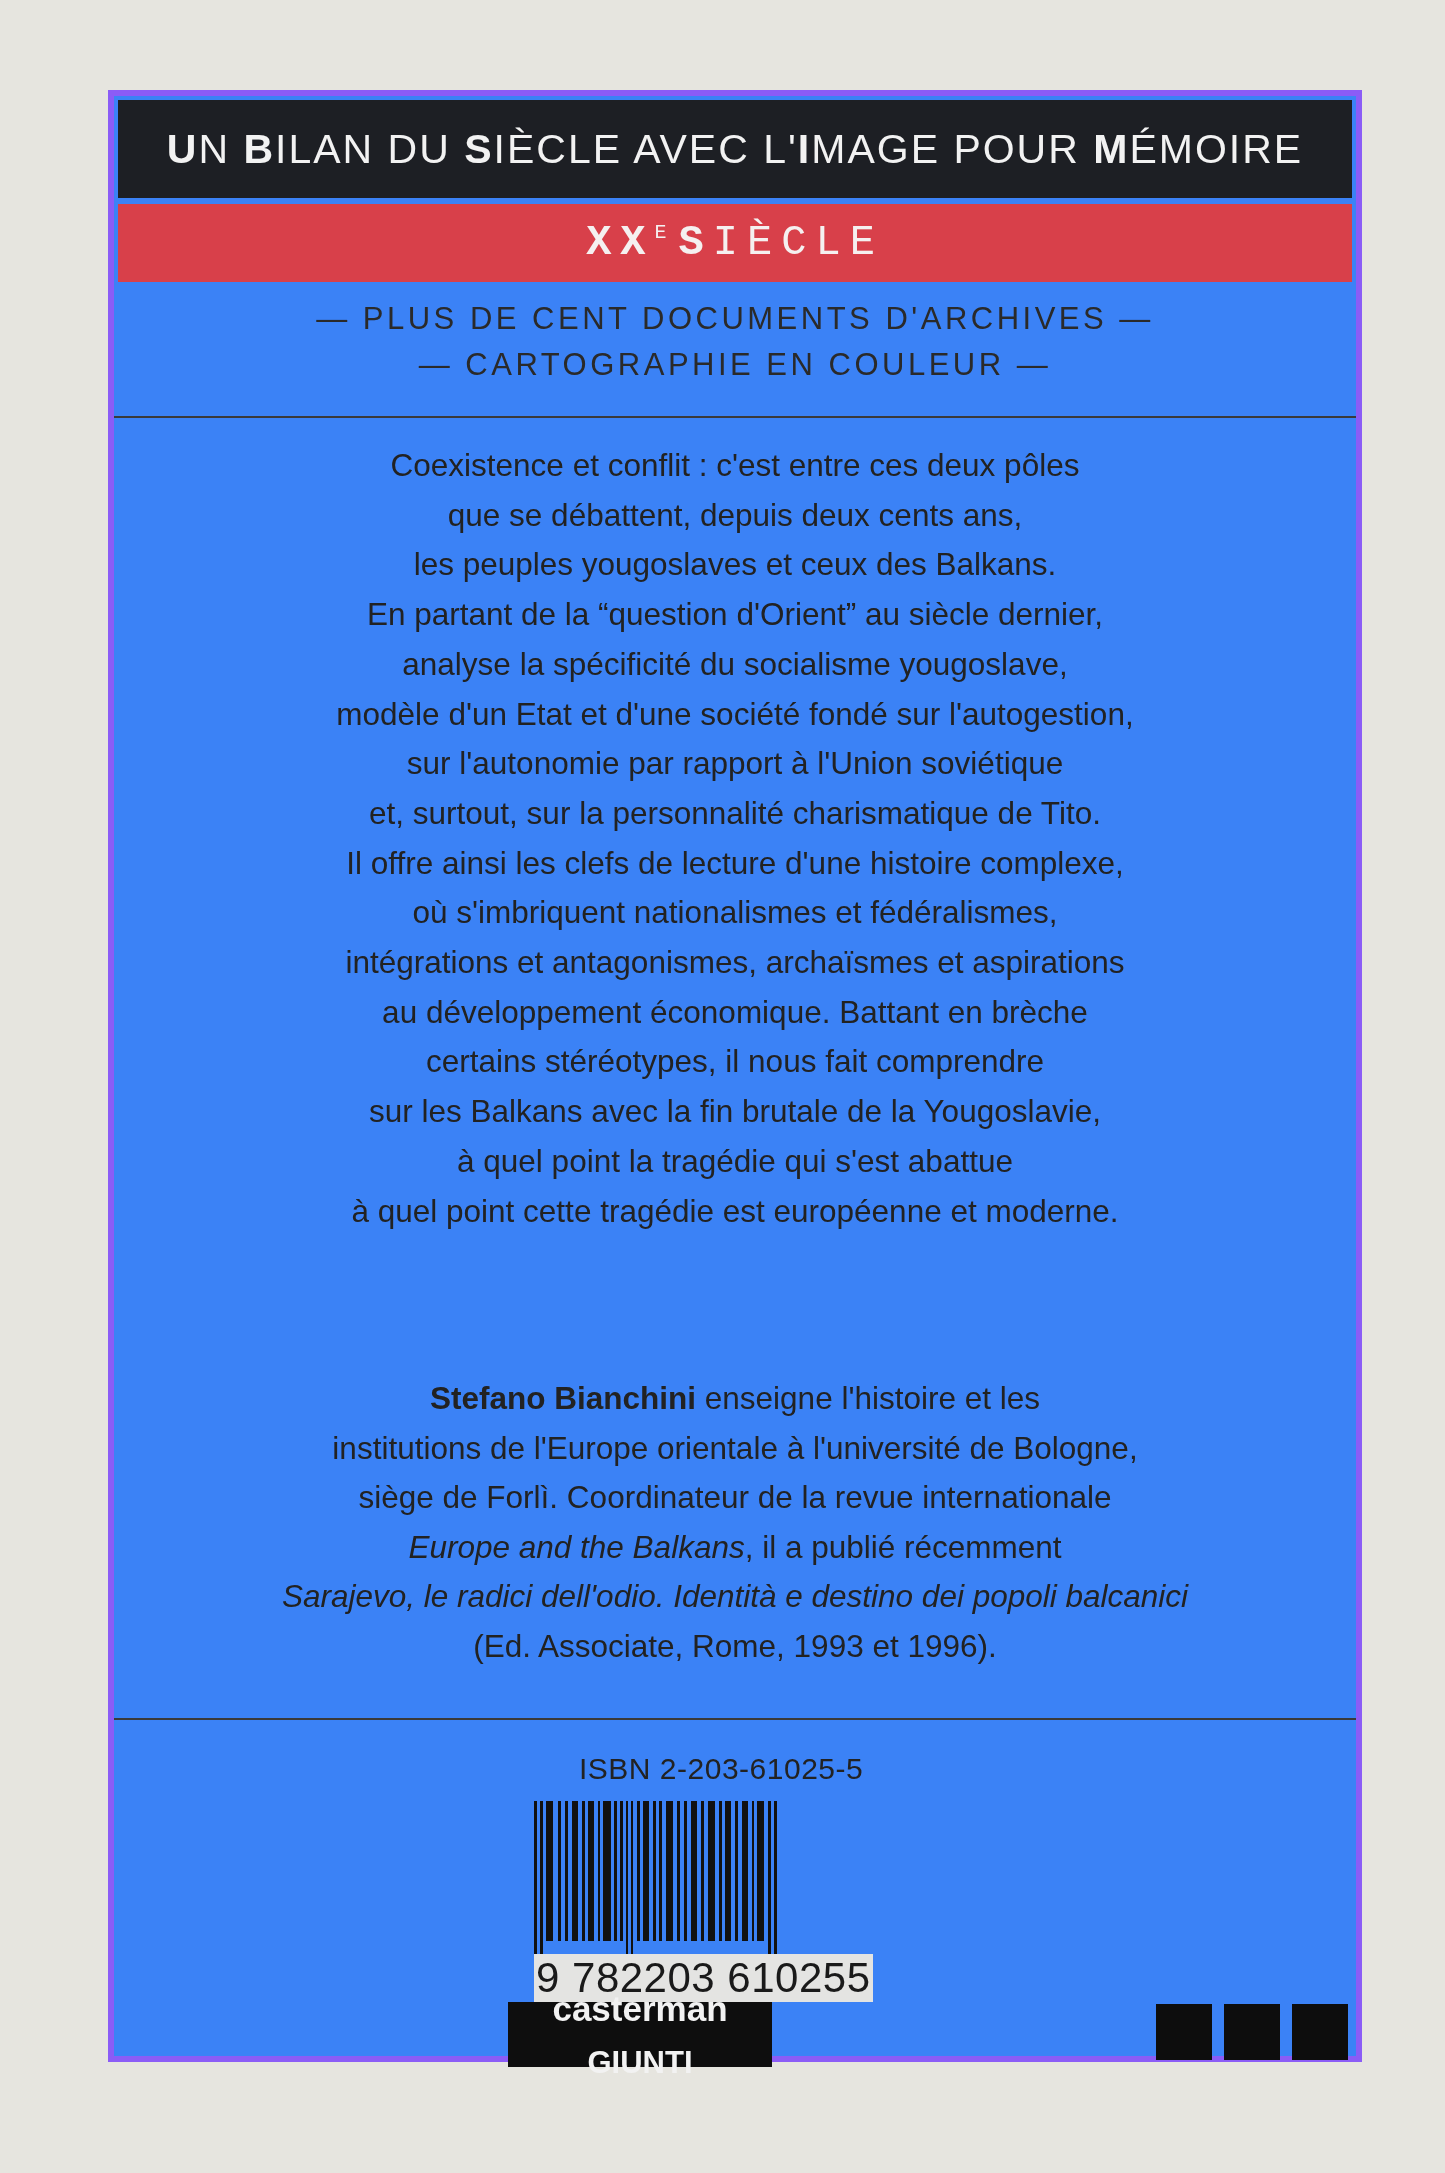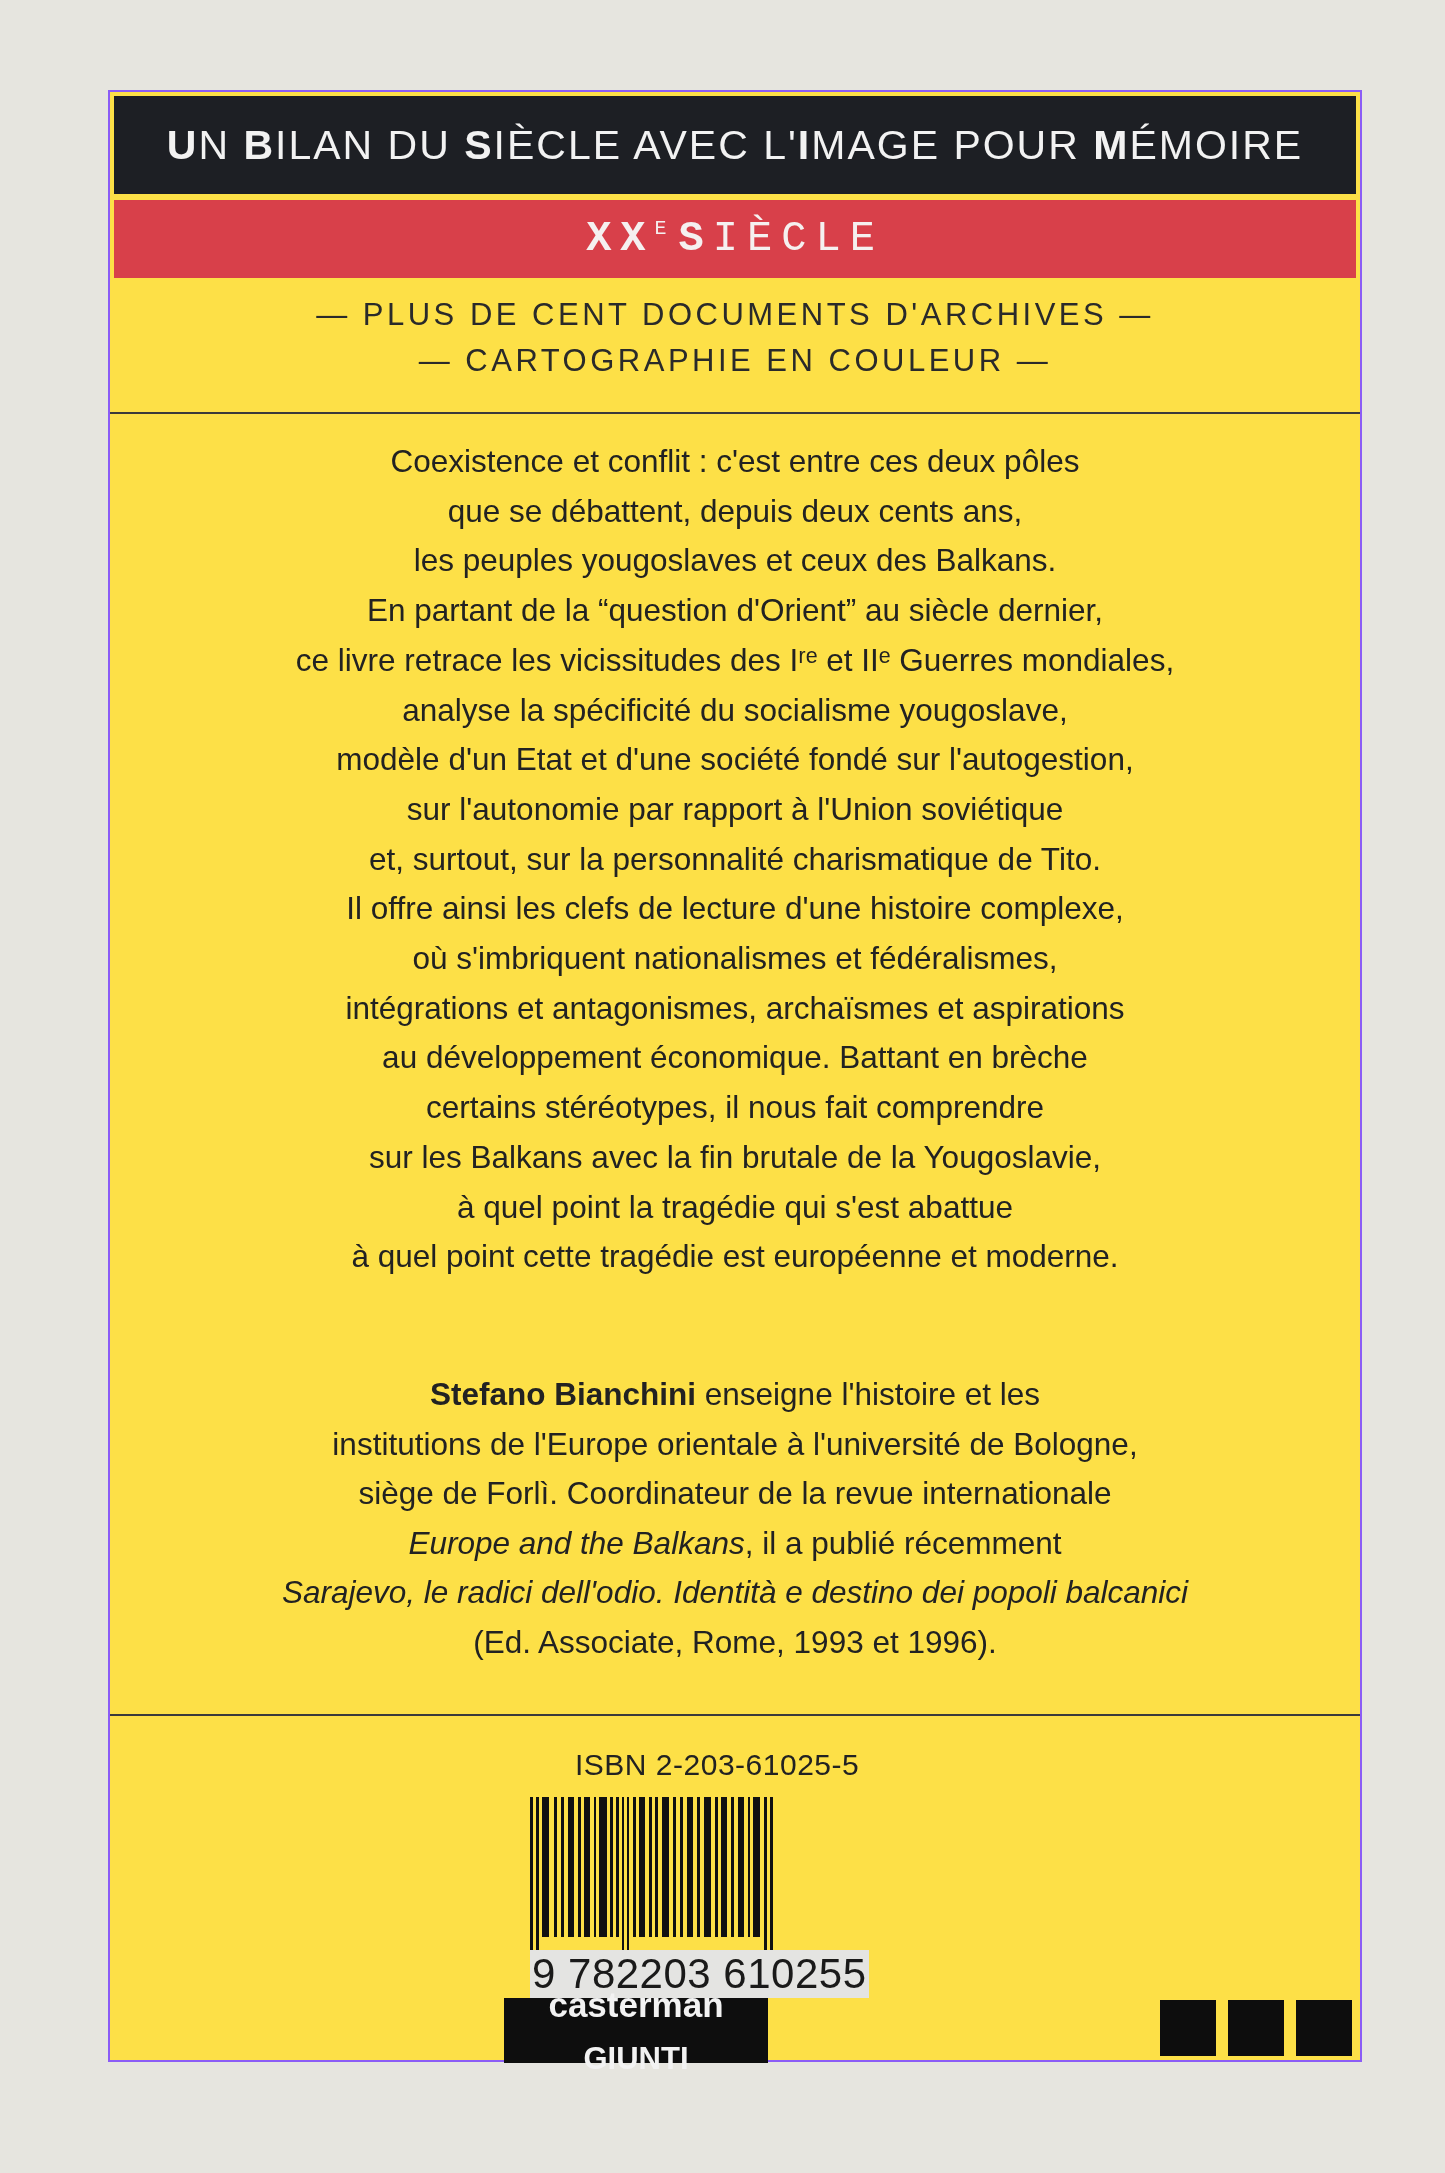--- a/index.html
+++ b/index.html
@@ -6,23 +6,23 @@
   body {
     width: 1445px; height: 2173px;
     background: #e6e5df;
     position: relative; overflow: hidden;
     font-family: "Liberation Sans", sans-serif;
     color: #1e1e1e;
   }
   .frame {
     position: absolute; left: 108px; top: 90px;
     width: 1254px; height: 1972px;
-    border: 2px solid #8b5cf6;
+    border: 6px solid #8b5cf6;
     box-sizing: border-box;
-    background: #fde047;
+    background: #3b82f6;
   }
   .band-dark {
     position: absolute; left: 4px; right: 4px; top: 4px; height: 98px;
     background: #1d1f24;
     display: flex; align-items: center; justify-content: center;
   }
   .band-dark .t {
     color: #f2f2f2; font-size: 41px; letter-spacing: 2px; font-weight: normal;
     white-space: nowrap;
   }
@@ -99,21 +99,20 @@
     <div>— CARTOGRAPHIE EN COULEUR —</div>
   </div>
 
   <div class="rule" style="top:320px"></div>
 
   <div class="body-text">
     <div>Coexistence et conflit : c'est entre ces deux pôles</div>
     <div>que se débattent, depuis deux cents ans,</div>
     <div>les peuples yougoslaves et ceux des Balkans.</div>
     <div>En partant de la “question d'Orient” au siècle dernier,</div>
-    <div>ce livre retrace les vicissitudes des Iʳᵉ et IIᵉ Guerres mondiales,</div>
     <div>analyse la spécificité du socialisme yougoslave,</div>
     <div>modèle d'un Etat et d'une société fondé sur l'autogestion,</div>
     <div>sur l'autonomie par rapport à l'Union soviétique</div>
     <div>et, surtout, sur la personnalité charismatique de Tito.</div>
     <div>Il offre ainsi les clefs de lecture d'une histoire complexe,</div>
     <div>où s'imbriquent nationalismes et fédéralismes,</div>
     <div>intégrations et antagonismes, archaïsmes et aspirations</div>
     <div>au développement économique. Battant en brèche</div>
     <div>certains stéréotypes, il nous fait comprendre</div>
     <div>sur les Balkans avec la fin brutale de la Yougoslavie,</div>

